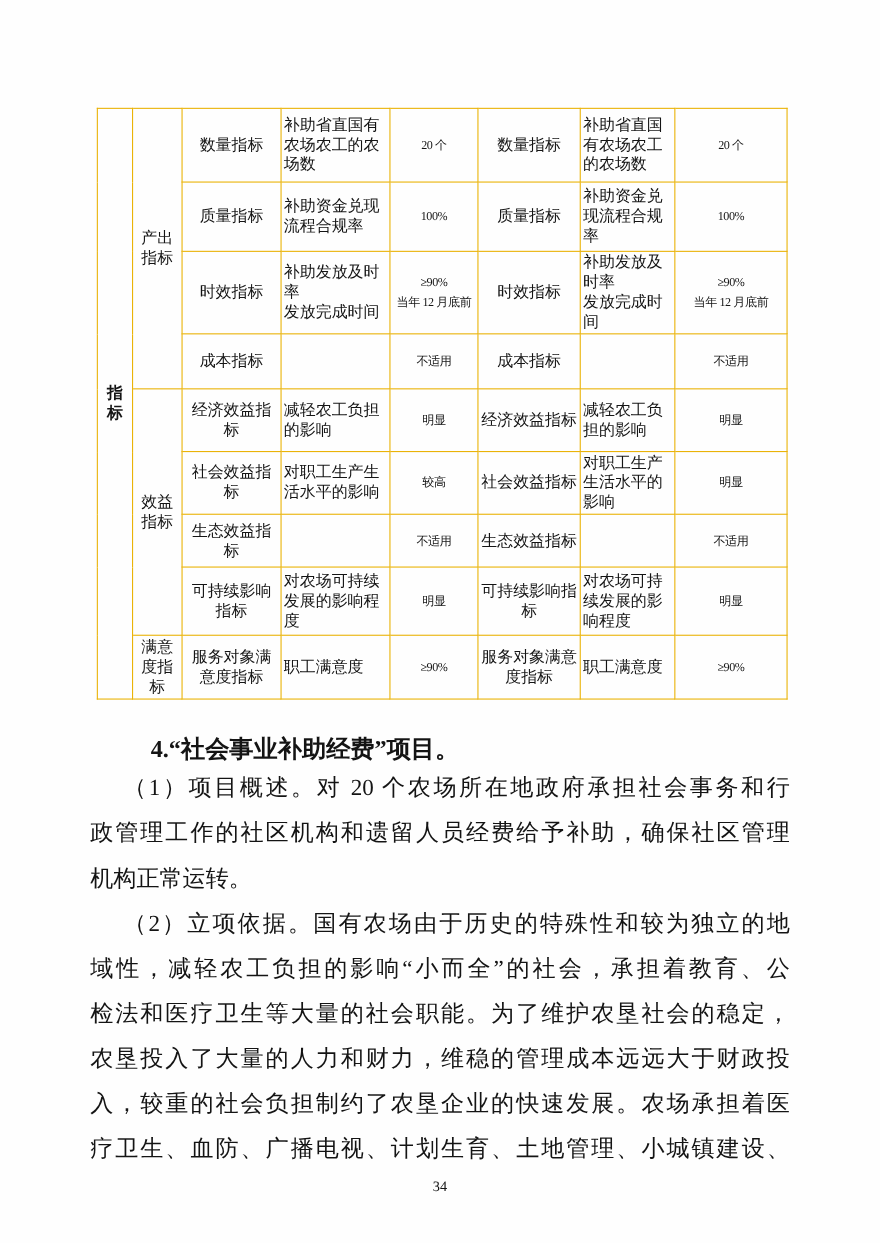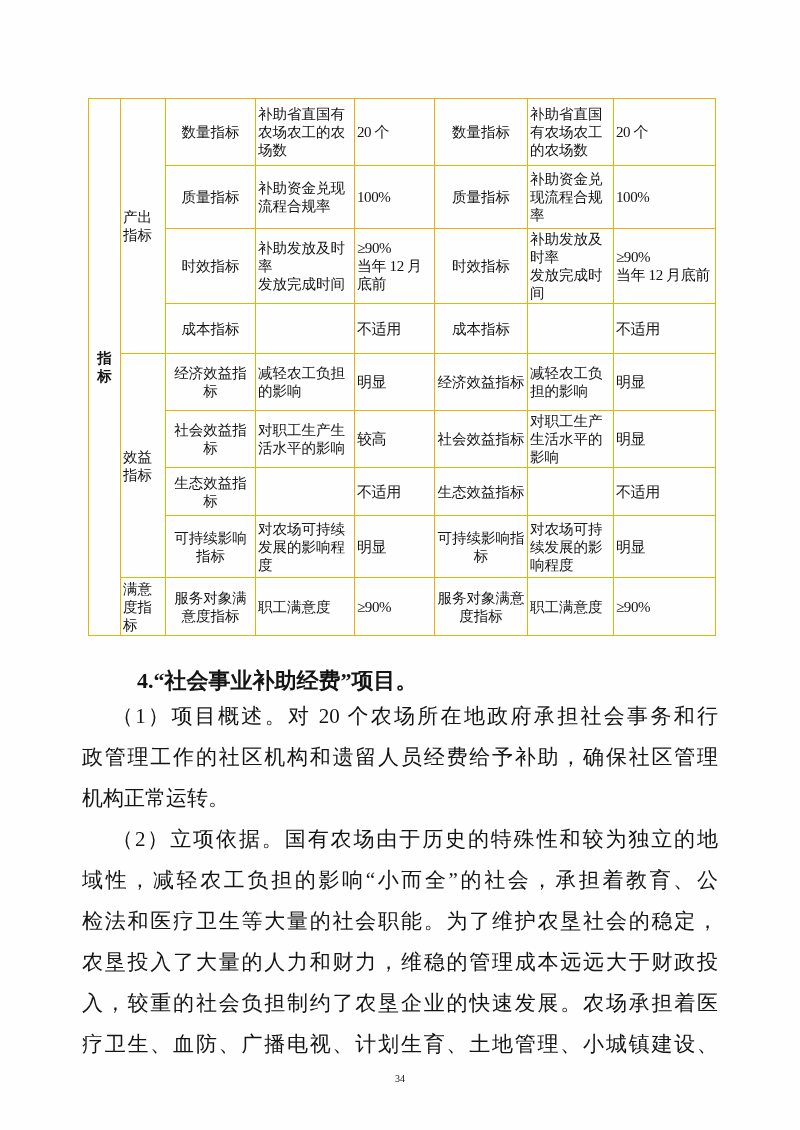--- a/index.html
+++ b/index.html
@@ -21,24 +21,24 @@
     font-size:14.5px;
     line-height:18px;
   }
   table.ind td{
     border:1px solid #eab308;
     padding:1px 2px;
     vertical-align:middle;
     overflow:hidden;
   }
   td.rowhdr{vertical-align:top;text-align:center;padding-top:3px;font-weight:bold;}
-  td.grp{}
+  td.grp{text-align:center;}
   td.lbl{text-align:center;}
   td.desc{text-align:left;white-space:pre-line;padding-left:3px;}
-  td.val{text-align:left;white-space:pre-line;font-size:15px;letter-spacing:-0.4px;}
+  td.val{text-align:center;white-space:pre-line;font-size:11px;letter-spacing:-0.4px;}
   
   .content{
     position:absolute;left:82px;top:654px;width:636px;
   }
   .hline{
     margin-top:12px;
     height:30px;line-height:30px;
     font-size:22px;font-weight:bold;
     padding-left:55px;
   }
@@ -46,21 +46,21 @@
     font-size:21px;
     line-height:41px;
     height:41px;
     white-space:nowrap;
   }
   .jl{text-align:justify;text-align-last:justify;white-space:normal;}
   .indent{padding-left:30px;}
   .pagenum{
     margin-top:5px;
     text-align:center;
-    font-size:10px;
+    font-size:13px;
     line-height:18px;
   }
 </style>
 </head>
 <body>
 
 <div class="page">
 
   <table class="ind">
     <colgroup>

